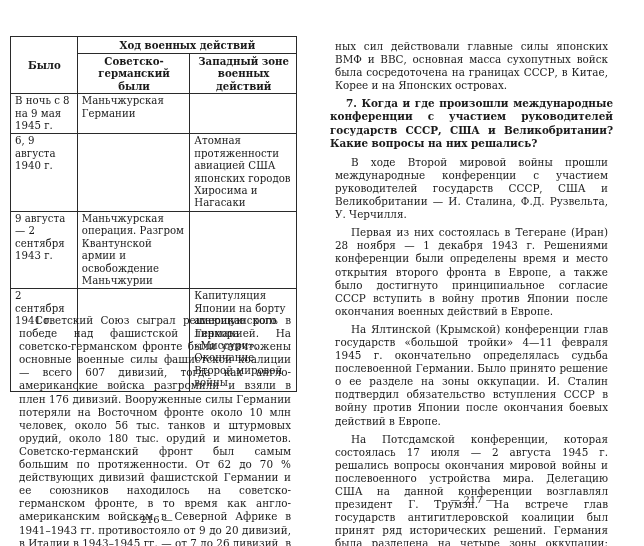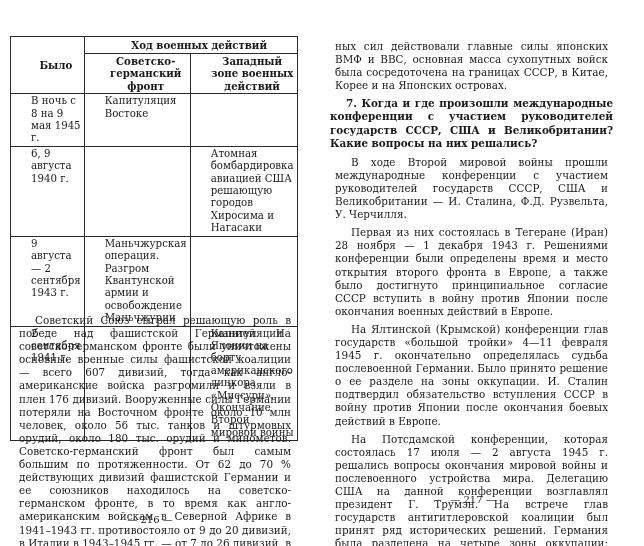--- a/index.html
+++ b/index.html
@@ -11,21 +11,21 @@
   .page { position: absolute; top: 0; height: 546px; }
   .page-left { left: 0; width: 320px; }
   .page-right { left: 322px; width: 322px; }
 
   
   table.events {
     position: absolute; left: 10px; top: 36px; width: 287px;
     border-collapse: collapse; font-size: 10.2px; line-height: 12.4px;
   }
   table.events td, table.events th {
-    border: 1px solid #2a2a2a; vertical-align: top; padding: 1px 3px 1px 20px;
+    border: 1px solid #2a2a2a; vertical-align: top; padding: 1px 3px 1px 4px;
   }
   table.events th { font-weight: bold; text-align: center; vertical-align: middle; }
   table.events col.c1 { width: 67px; }
   table.events col.c2 { width: 113px; }
   table.events col.c3 { width: 107px; }
 
   .body-text {
     position: absolute; font-size: 10.4px; line-height: 13.1px;
     text-align: justify;
   }
@@ -51,32 +51,32 @@
         <col class="c1">
         <col class="c2">
         <col class="c3">
       </colgroup>
     <tbody>
         <tr>
       <th rowspan="2">Было</th>
       <th colspan="2" style="height:14px">Ход военных действий</th>
     </tr>
     <tr>
-      <th style="height:24px">Советско-германский фронт</th>
+      <th style="height:24px">Советско-германский были</th>
       <th>Западный зоне военных действий</th>
     </tr>
     <tr style="height:37px">
       <td>В ночь с 8 на 9 мая 1945 г.</td>
-      <td>Капитуляция Востоке</td>
+      <td>Маньчжурская Германии</td>
       <td></td>
     </tr>
     <tr style="height:63px">
       <td>6, 9 августа 1940 г.</td>
       <td></td>
-      <td>Атомная бомбардировка авиацией США решающую городов Хиросима и Нагасаки</td>
+      <td>Атомная протяженности авиацией США японских городов Хиросима и Нагасаки</td>
     </tr>
     <tr style="height:61px">
       <td>9 августа — 2 сентября 1943 г.</td>
       <td>Маньчжурская операция. Разгром Квантунской армии и освобождение Маньчжурии</td>
       <td></td>
     </tr>
     <tr style="height:69px">
       <td>2 сентября 1941 г.</td>
       <td></td>
       <td>Капитуляция Японии на борту американского линкора «Миссури». Окончание Второй мировой войны</td>

